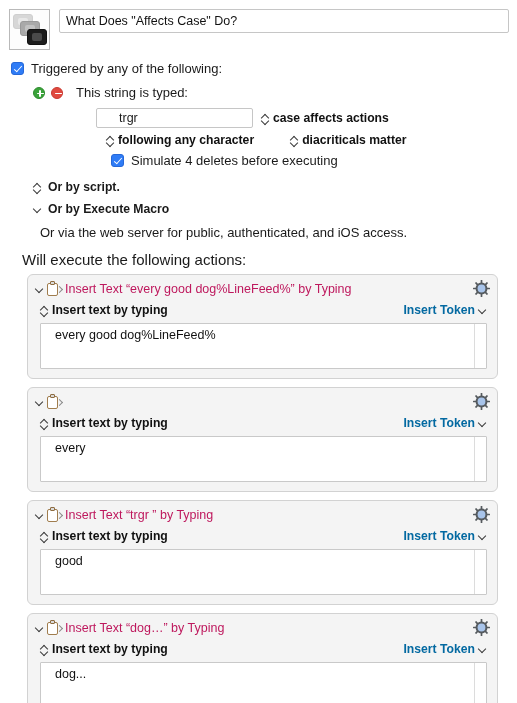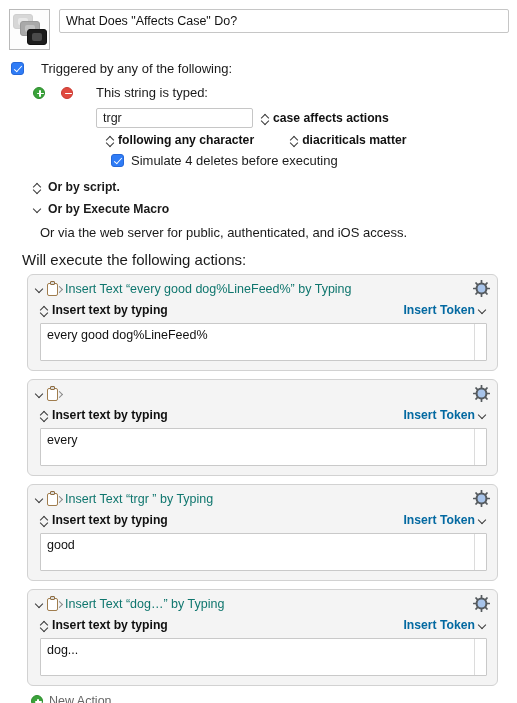--- a/index.html
+++ b/index.html
@@ -64,21 +64,21 @@
     align-items: center;
     padding: 0 6px;
     box-sizing: border-box;
     font-size: 12.5px;
     color: #111;
   }
 
   
   .trigger-section { padding: 0 8px 0 11px; }
 
-  .row { display: flex; align-items: center; gap: 10px; }
+  .row { display: flex; align-items: center; }
 
   .cbx {
     width: 13px; height: 13px;
     border-radius: 3px;
     background: #2f7cf6;
     border: 1px solid #2668d8;
     position: relative;
     flex: 0 0 auto;
     box-sizing: border-box;
   }
@@ -148,21 +148,21 @@
     transform: rotate(45deg);
   }
 
   .trg-string-row { margin-top: 8px; margin-left: 85px; display: flex; align-items: center; }
   .trg-input {
     width: 157px; height: 20px;
     border: 1px solid #c6c6c6;
     border-radius: 2px;
     background: #fff;
     display: flex; align-items: center;
-    padding: 0 6px; box-sizing: border-box;
+    padding: 0 22px; box-sizing: border-box;
     font-size: 12.5px;
   }
   .popbtn {
     display: flex; align-items: center;
     font-size: 12.2px; font-weight: bold; color: #111;
   }
   .popbtn .txt { margin-left: 3px; }
   .case-pop { margin-left: 8px; }
 
   .trg-row2 { margin-top: 5px; margin-left: 95px; display: flex; align-items: center; }
@@ -215,21 +215,21 @@
   }
   .clip-icon .arrow {
     position: absolute; left: 10px; top: 6px;
     width: 4px; height: 4px;
     border: solid #8a8a8a;
     border-width: 1.2px 1.2px 0 0;
     transform: rotate(45deg);
   }
   .action-title {
     font-size: 12.5px;
-    color: #0f766e;
+    color: #be185d;
     margin-left: 3px;
     white-space: nowrap;
   }
 
   .gear {
     position: absolute;
     right: 7px; top: 5px;
     width: 17px; height: 17px;
   }
 
@@ -239,26 +239,27 @@
   }
   .subleft { display: flex; align-items: center; }
   .subleft .txt { margin-left: 3px; font-size: 12.2px; font-weight: bold; color: #111; }
   .insert-token { display: flex; align-items: center; font-size: 12.2px; font-weight: bold; color: #0369a1; }
   .insert-token .chev { margin-left: 3px; }
 
   .textarea {
     margin-top: 6px;
     margin-left: 5px;
     margin-right: 2px;
-    height: 38px;
+    height: 46px;
     border: 1px solid #c9c9c9;
     border-radius: 1px;
     background: #ffffff;
     position: relative;
     box-sizing: border-box;
+    padding-left: 8px;
   }
   .textarea .val {
     padding: 4px 6px;
     font-size: 12.5px;
     color: #111;
   }
   .textarea .vscroll {
     position: absolute;
     right: 0; top: 0; bottom: 0;
     width: 11px;

